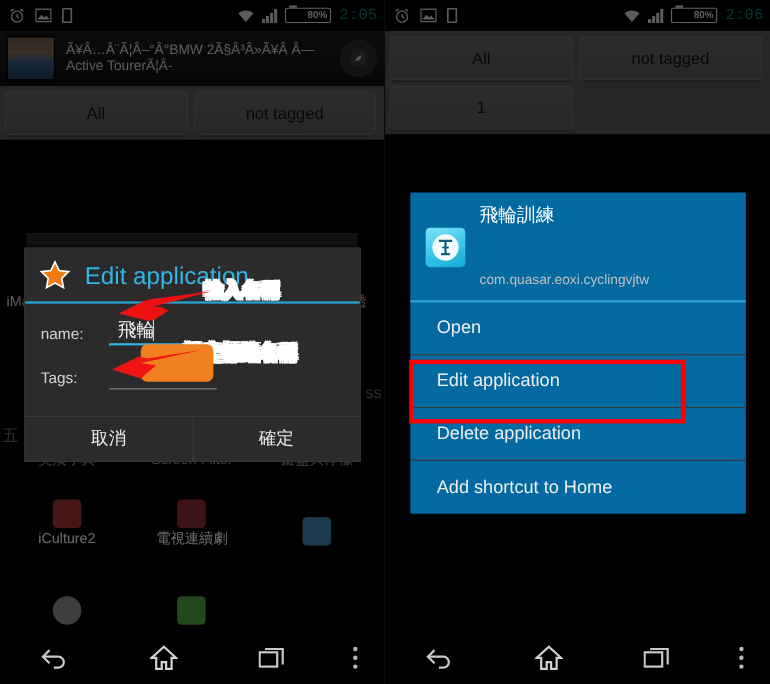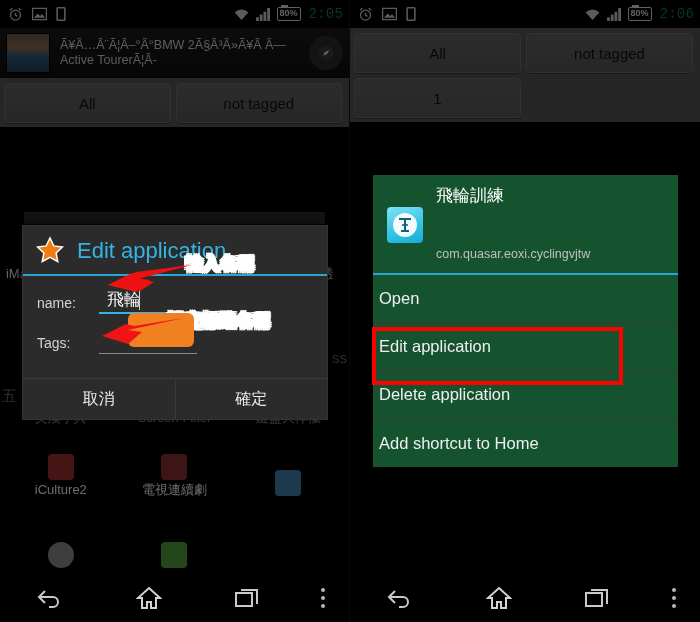--- a/index.html
+++ b/index.html
@@ -29,21 +29,21 @@
   .sb-left { display: flex; align-items: center; gap: 9px; }
   .sb-right { margin-left: auto; display: flex; align-items: center; gap: 6px; }
   .sb-ico { opacity: .92; display: block; }
   .sb-time {
     color: #0f766e; font-size: 14px; letter-spacing: .2px;
     font-family: Liberation Mono, monospace; line-height: 1;
     padding-left: 2px;
   }
   .batt {
     border: 1.6px solid #d8d8d8; border-radius: 2px;
-    font-size: 9px; color: #d8d8d8; padding: 0px 2px 1px 2px;
+    font-size: 9px; color: #d8d8d8; padding: 0px 2px 1px 20px;
     line-height: 11px; position: relative; font-weight: bold;
   }
   .batt:after{
     content:""; position:absolute; left:3px; top:-3px; width:7px; height:2px;
     background:#d8d8d8;
   }
 
   
   .notif {
     height: 50px; width: 100%;
@@ -153,35 +153,35 @@
     white-space: nowrap;
   }
   .redbox {
     position: absolute; z-index: 70;
     border: 4px solid #ff0000; pointer-events: none;
   }
 
   
   .popup {
     position: absolute; left: 23px; top: 175px; width: 305px;
-    background: #14532d; z-index: 55;
+    background: #0369a1; z-index: 55;
     box-shadow: 0 3px 14px rgba(0,0,0,.85);
   }
   .pop-head { display: flex; align-items: center; padding: 11px 12px 10px 14px; gap: 13px; }
   .pop-app-icon {
     width: 36px; height: 36px; flex: 0 0 36px; border-radius: 4px;
     background: linear-gradient(160deg,#7fe3f5 0%, #37c6e8 55%, #17a9d4 100%);
     display: flex; align-items: center; justify-content: center;
   }
   .pop-app-name { color: #fff; font-size: 17px; line-height: 20px; }
   .pop-app-pkg { color: #c0c0c0; font-size: 12.5px; line-height: 17px; margin-top: 40px; }
   .pop-rule { height: 2px; background: #2aa5d6; }
   .pop-item {
     height: 48px; display: flex; align-items: center;
-    padding-left: 6px; color: #efefef; font-size: 16.5px;
+    padding-left: 24px; color: #efefef; font-size: 16.5px;
     border-bottom: 1px solid #383838;
   }
   .pop-item:last-child { border-bottom: none; }
 
   
   .navbar {
     position: absolute; left: 0; right: 0; bottom: 0; height: 48px;
     background: #000; display: flex; align-items: center; z-index: 60;
   }
   .nav-btn { flex: 1; display: flex; align-items: center; justify-content: center; }

